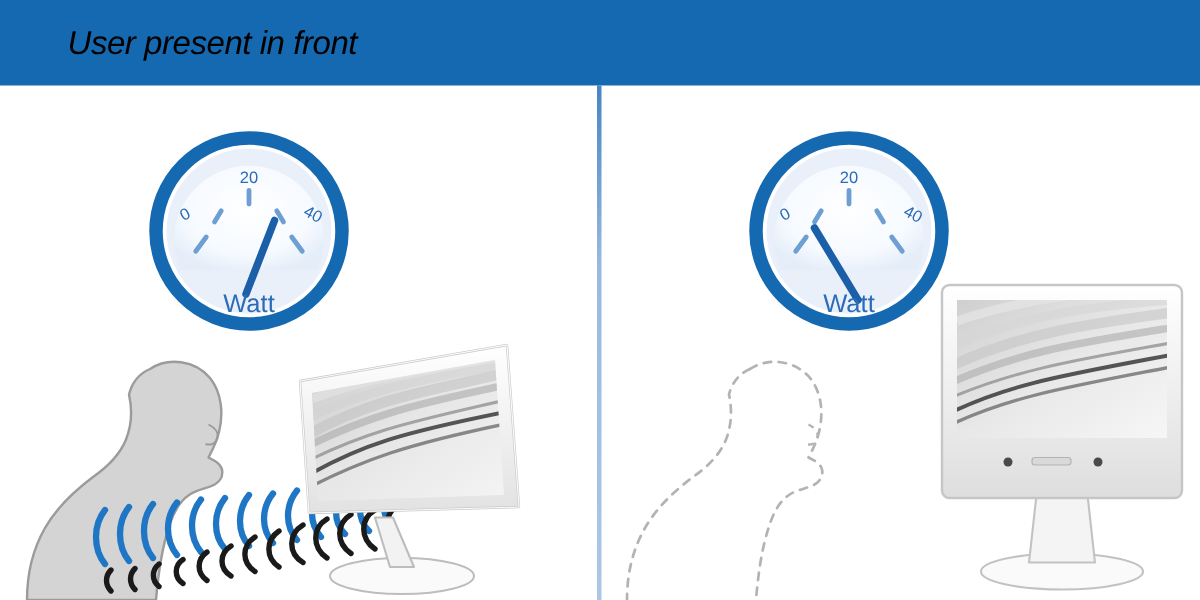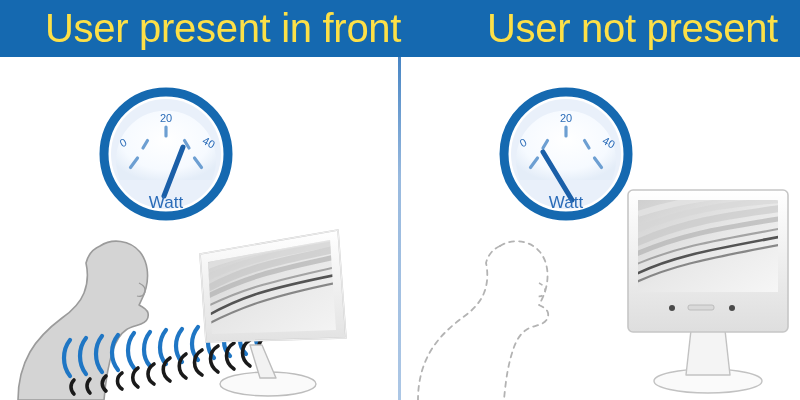--- a/index.html
+++ b/index.html
@@ -12,26 +12,27 @@
   }
   #stage{position:relative;width:800px;height:400px;overflow:hidden;background:#fff;}
 
   
   .header{
     position:absolute;left:0;top:0;width:800px;height:57px;
     background:#1569b0;
   }
   .header-title{
     position:absolute;top:6px;
-    color:#fde047;
-    font-size:40px;
+    color:#000000;
+    font-size:22px;
     font-weight:400;
     letter-spacing:-0.3px;
     line-height:45px;
     white-space:nowrap;
+    font-style:italic;
   }
   .title-left{left:45px;}
   .title-right{left:487px;}
 
   
   .divider{
     position:absolute;left:398px;top:57px;width:3px;height:343px;
     background:linear-gradient(to bottom,#3e7fc1 0%,#93b6dd 35%,#a8c4e4 100%);
     opacity:.95;
   }
@@ -44,21 +45,20 @@
   .scene{position:absolute;left:0;top:0;}
   .scene svg{display:block;}
 </style>
 </head>
 <body>
 
 <div id="stage">
 
   <div class="header">
     <div class="header-title title-left">User present in front</div>
-    <div class="header-title title-right">User not present</div>
   </div>
 
   <div class="divider"></div>
 
   <div class="scene" style="left:0;top:0;">
     <svg width="400" height="400" viewBox="0 0 400 400" xmlns="http://www.w3.org/2000/svg">
       <defs>
         <linearGradient id="screenGradL" x1="0" y1="0" x2="1" y2="1">
           <stop offset="0%" stop-color="#c9c9c9"></stop>
           <stop offset="45%" stop-color="#e6e6e6"></stop>

